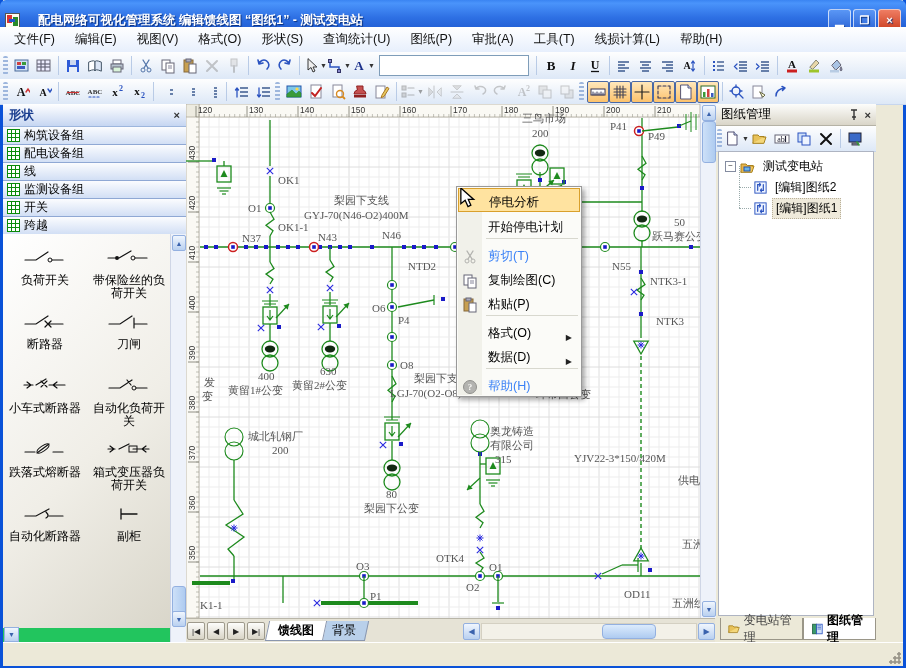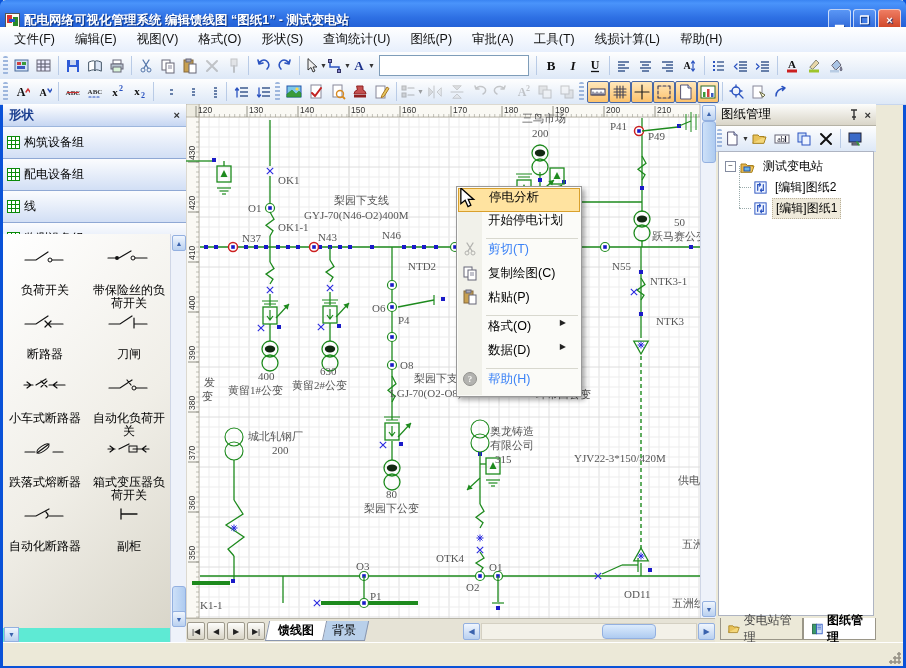--- a/index.html
+++ b/index.html
@@ -1,21 +1,21 @@
 <!DOCTYPE html>
 <html><head>
 <meta charset="utf-8">
 <style>
   html,body{margin:0;padding:0;width:906px;height:668px;overflow:hidden;
     font-family:"Liberation Sans",sans-serif;background:#9aa8c0;position:relative;font-size:12px;}
   .win{position:absolute;inset:0;background:#ECE9D8;border:3px solid #0a52d8;border-top:none;}
   
   .titlebar{position:absolute;left:0;top:0;right:0;height:40px;
     background:linear-gradient(180deg,#3a84f2 0%,#4a94fb 8%,#2d6fe3 45%,#1d58cd 85%,#1a4fbd 100%);
-    border-radius:6px 6px 0 0;display:flex;align-items:center;gap:4px;padding:0 5px;
+    border-radius:6px 6px 0 0;display:flex;align-items:center;gap:18px;padding:0 5px;
     color:#fff;font-weight:bold;font-size:12.5px;text-shadow:1px 1px 1px #0a2f7a;}
   .tbtns{margin-left:auto;display:flex;gap:2px;}
   .tbtn{width:21px;height:21px;border:1px solid rgba(255,255,255,.7);border-radius:3px;
     background:linear-gradient(#5a97f5,#2b63d5);color:#fff;display:flex;align-items:center;
     justify-content:center;font-size:11px;font-weight:bold;}
   .tbtn.close{background:linear-gradient(#ef7d63,#c93c1d);}
   
   .menubar{position:absolute;left:0;right:0;top:27px;height:25px;display:flex;align-items:center;
     background:linear-gradient(#ffffff,#e7effc);border-bottom:1px solid #c3d2ea;font-size:12.5px;padding-left:4px;}
   .mitem{padding:3px 10px;color:#111;}
@@ -25,33 +25,33 @@
   #tb1{top:52px;height:27px;} #tb2{top:79px;height:25px;}
   .tbb{min-width:22px;height:22px;display:flex;align-items:center;justify-content:center;border-radius:2px;position:relative;}
   .tbb.on{background:linear-gradient(#ffe7bb,#fcc26c);border:1px solid #4a69a5;height:20px;min-width:20px;}
   .tbb.dis{filter:grayscale(1) opacity(.45);}
   .dd{font-size:7px;color:#333;margin-left:1px;}
   .sep{width:1px;height:19px;background:#b9cbe6;margin:0 3px;}
   .handle{width:5px;height:19px;margin:0 3px 0 1px;
     background:repeating-linear-gradient(180deg,#9db6dd 0 2px,rgba(0,0,0,0) 2px 4px);border-radius:2px;}
   .combo{width:148px;height:19px;background:#fff;border:1px solid #7f9db9;margin:0 4px;}
   
-  .lpanel{position:absolute;left:3px;top:104px;width:183px;bottom:26px;background:#5eead4;border-right:1px solid #6d28d9;}
+  .lpanel{position:absolute;left:3px;top:104px;width:183px;bottom:26px;background:#22c55e;border-right:1px solid #6d28d9;}
   .lp-head{height:22px;display:flex;align-items:center;padding:0 6px;
     background:linear-gradient(#ffffff,#c6d6f2);border-bottom:1px solid #9db6dd;
     color:#1a3e8f;font-weight:bold;font-size:12.5px;}
   .lp-close{margin-left:auto;color:#333;font-weight:bold;font-size:11px;}
-  .lp-group{height:17px;display:flex;align-items:center;gap:4px;padding:7px 4px;
+  .lp-group{height:17px;display:flex;align-items:center;gap:4px;padding:0 4px;
     background:linear-gradient(#fbfcfe,#d2dff5);border-bottom:1px solid #8fa8d4;font-size:12px;color:#000;}
   .lp-items{position:absolute;top:130px;left:0;right:15px;bottom:14px;
     background:linear-gradient(135deg,#ffffff 0%,#f0eee7 55%,#d9d6ca 100%);
     display:grid;grid-template-columns:1fr 1fr;justify-items:center;align-content:start;
     padding-top:14px;grid-auto-rows:64px;overflow:hidden;}
   .shape-cell{display:flex;flex-direction:column;align-items:center;width:82px;text-align:center;}
-  .shape-cell .lbl{font-size:12px;line-height:1.12;margin-top:18px;color:#000;}
+  .shape-cell .lbl{font-size:12px;line-height:1.12;margin-top:8px;color:#000;}
   .sbar{position:absolute;right:0;top:130px;width:15px;bottom:0;background:#eef2fa;border-left:1px solid #cfd6e6;}
   .sbtn{position:absolute;left:1px;width:12px;height:14px;background:linear-gradient(#f0f6fe,#b9d0f0);
     border:1px solid #93b0e0;border-radius:2px;color:#3a62ad;font-size:7px;display:flex;align-items:center;justify-content:center;}
   .sthumb{position:absolute;left:1px;width:12px;background:linear-gradient(90deg,#cde0f8,#aecbf0);
     border:1px solid #93b0e0;border-radius:3px;}
   .mini-down{position:absolute;left:1px;bottom:0px;width:13px;height:13px;background:linear-gradient(#f0f6fe,#b9d0f0);
     border:1px solid #93b0e0;color:#3a62ad;font-size:7px;display:flex;align-items:center;justify-content:center;}
   
   .cwrap{position:absolute;left:186px;top:104px;width:514px;height:514px;background:#fff;}
   .vscroll{position:absolute;left:700px;top:104px;width:15px;height:514px;background:#eef2fa;border-left:1px solid #cfd6e6;}
@@ -96,21 +96,21 @@
      radial-gradient(circle at 11px 11px,#9a968a 1.5px,rgba(0,0,0,0) 2px),
      radial-gradient(circle at 7px 11px,#9a968a 1.5px,rgba(0,0,0,0) 2px),
      radial-gradient(circle at 11px 7px,#9a968a 1.5px,rgba(0,0,0,0) 2px),
      radial-gradient(circle at 3px 11px,#9a968a 1.5px,rgba(0,0,0,0) 2px),
      radial-gradient(circle at 7px 7px,#9a968a 1.5px,rgba(0,0,0,0) 2px),
      radial-gradient(circle at 11px 3px,#9a968a 1.5px,rgba(0,0,0,0) 2px);}
   
   .cm{position:absolute;left:456px;top:186px;width:122px;background:#fbfbf8;border:1px solid #999;
     box-shadow:3px 3px 5px rgba(0,0,0,.35);padding:1px;z-index:50;}
   .cm:before{content:"";position:absolute;left:1px;top:1px;bottom:1px;width:24px;background:#f1f1ea;}
-  .cm-item{height:24px;display:flex;align-items:flex-start;font-size:12.5px;position:relative;padding-right:14px;}
+  .cm-item{height:24px;display:flex;align-items:flex-end;font-size:12.5px;position:relative;padding-right:8px;}
   .cm-ic{width:24px;display:flex;align-items:center;justify-content:center;z-index:1;}
   .cm-lab{margin-left:6px;z-index:1;}
   .cm-item.hl{background:#ffe3a0;border:1px solid #d9a02c;height:22px;}
   .cm-item.dis .cm-lab{color:#3b82f6;}
   .cm-item.dis .cm-ic{filter:grayscale(1) opacity(.5);}
   .cm-sep{height:1px;background:#d8d8cf;margin:2px 2px 2px 28px;}
   .cm-arrow{margin-left:auto;font-size:8px;color:#222;z-index:1;}
   .cursor{position:absolute;left:459px;top:188px;z-index:60;}
 </style>
 </head>

